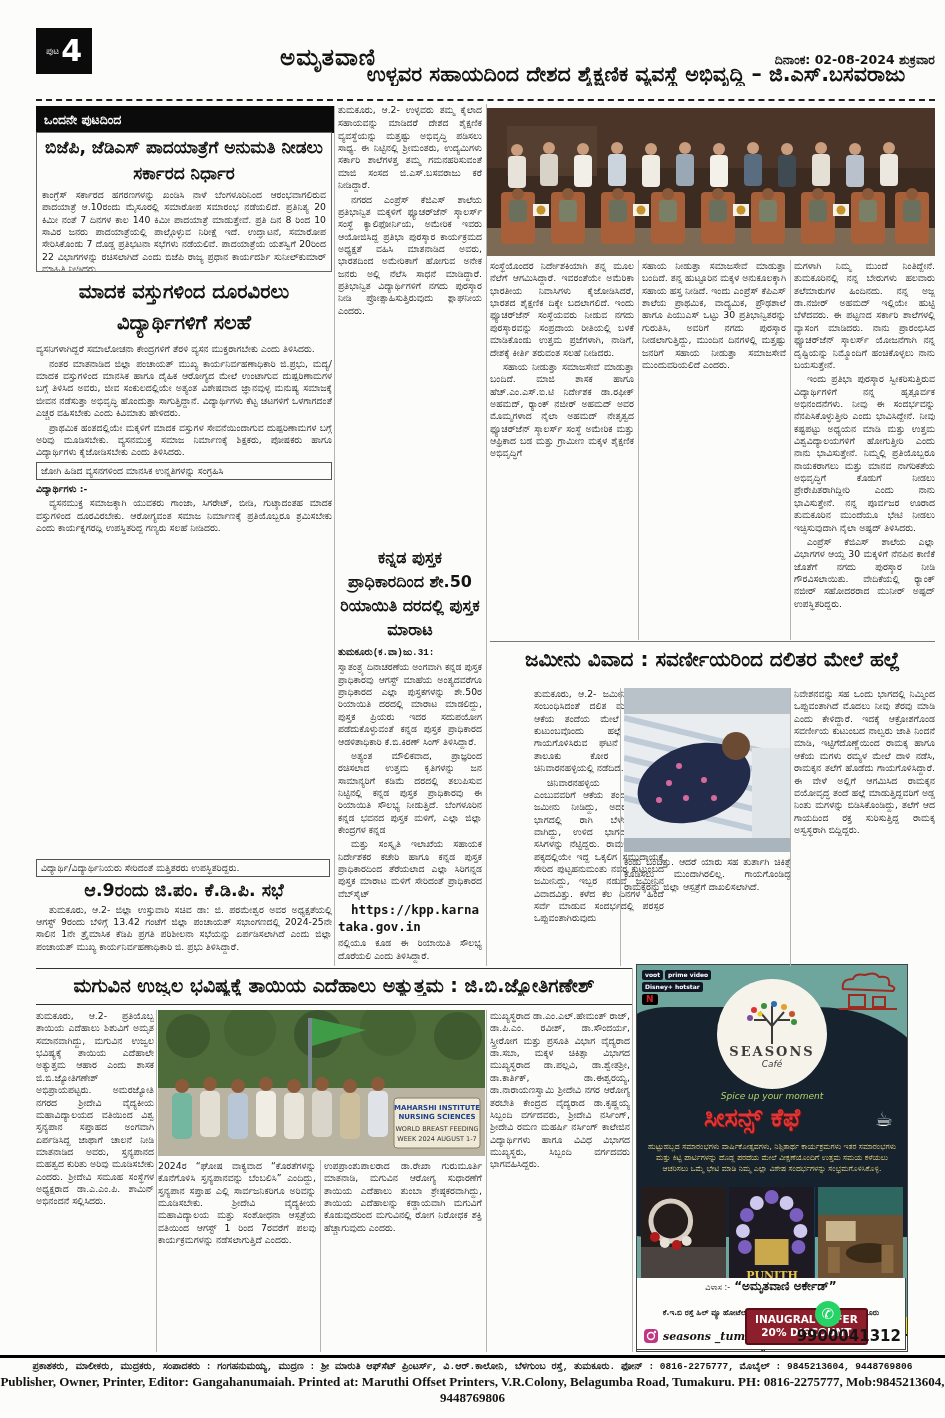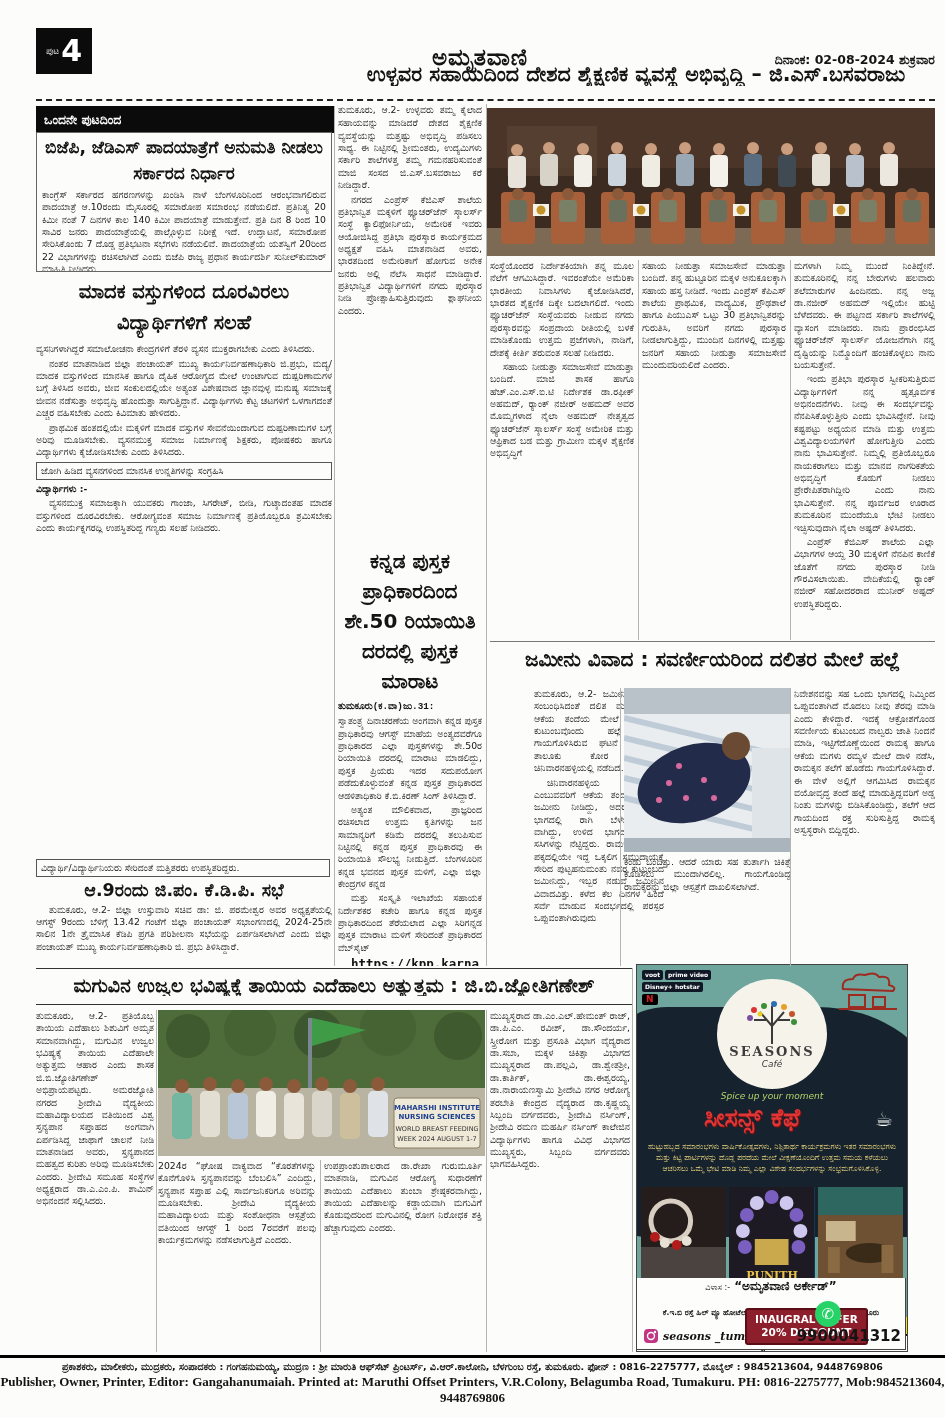--- a/index.html
+++ b/index.html
@@ -9,31 +9,31 @@
   .vr{position:absolute;width:1px;background:#b5b5b0;}
   .hr{position:absolute;height:1px;background:#777;}
   .col{font-size:9.3px;line-height:1.33;text-align:justify;overflow:hidden;}
   .col p{margin:0 0 2px 0;text-indent:13px;}
   .col p.noindent{text-indent:0;}
   .dateline{font-weight:bold;font-family:Liberation Mono, monospace;}
   .headline{font-weight:bold;text-align:center;line-height:1.18;overflow:hidden;}
   .h-main{font-size:20.5px;}
   .h-a1{font-size:17px;line-height:1.5;}
   .h-a2{font-size:19.5px;line-height:1.6;}
-  .h-book{font-size:20px;line-height:1.5;}
+  .h-book{font-size:16px;line-height:1.5;}
   .h-assault{font-size:20px;}
   .h-bf{font-size:19px;}
   .h-kdp{font-size:17.5px;}
   .tagbox{background:#0b0b0b;color:#fff;font-weight:bold;font-size:12.5px;
           display:flex;align-items:center;padding:3px 8px;}
   .boxline{border:1px solid #555;padding:2px 4px;font-size:9.3px;text-align:justify;margin:3px 0;}
   .badge{background:#0b0b0b;color:#fff;display:flex;align-items:center;justify-content:center;gap:2px;}
   .badge .pg{font-size:9px;line-height:1;display:flex;flex-direction:column;}
   .badge .num{font-size:30px;font-weight:bold;line-height:1;}
-  .masthead{font-size:23px;font-weight:bold;letter-spacing:1px;text-align:center;}
+  .masthead{font-size:23px;font-weight:bold;letter-spacing:1px;text-align:left;}
   .dateline-top{font-size:12.5px;font-weight:bold;text-align:right;}
   .dashes{position:absolute;border-top:2px dashed #222;}
   .photo{position:absolute;overflow:hidden;background:#777;}
   .weblink{font-family:"DejaVu Sans Mono",monospace;font-weight:bold;font-size:12.5px;text-indent:0;word-break:break-all;}
   
   .ad{position:absolute;background:#6ea69d;overflow:hidden;border:1px solid #444;}
   .ad-navy{position:absolute;background:#16222d;border-radius:60px 120px 30px 40px/50px 90px 30px 30px;}
   .ad-logos{position:absolute;display:flex;flex-wrap:wrap;gap:2px;width:78px;}
   .ad-logo{background:#101826;color:#fff;font-size:6px;font-weight:bold;border-radius:2px;
            padding:2px 3px;line-height:1;display:inline-block;}
@@ -431,16 +431,16 @@
   <div class="vr" style="left:638px;top:260px;height:380px;"></div>
   <div class="vr" style="left:790px;top:260px;height:380px;"></div>
   <div class="vr" style="left:620px;top:688px;height:278px;"></div>
   <div class="vr" style="left:790px;top:688px;height:278px;"></div>
   <div class="vr" style="left:156px;top:1010px;height:342px;"></div>
   <div class="vr" style="left:320px;top:1160px;height:192px;"></div>
   <div class="vr" style="left:486px;top:1010px;height:342px;"></div>
   <div class="vr" style="left:632px;top:968px;height:384px;"></div>
 
   <div class="footer-rule" style="left:0;top:1355px;width:945px;height:3px;"></div>
-  <div class="foot1" style="top:1361px;">ಪ್ರಕಾಶಕರು, ಮಾಲೀಕರು, ಮುದ್ರಕರು, ಸಂಪಾದಕರು : ಗಂಗಹನುಮಯ್ಯ, ಮುದ್ರಣ : ಶ್ರೀ ಮಾರುತಿ ಆಫ್‌ಸೆಟ್ ಪ್ರಿಂಟರ್ಸ್, ವಿ.ಆರ್.ಕಾಲೋನಿ, ಬೆಳಗುಂಬ ರಸ್ತೆ, ತುಮಕೂರು. ಫೋನ್ : 0816-2275777,  ಮೊಬೈಲ್ : 9845213604, 9448769806</div>
+  <div class="foot1" style="top:1361px;font-family:Liberation Mono, monospace;">ಪ್ರಕಾಶಕರು, ಮಾಲೀಕರು, ಮುದ್ರಕರು, ಸಂಪಾದಕರು : ಗಂಗಹನುಮಯ್ಯ, ಮುದ್ರಣ : ಶ್ರೀ ಮಾರುತಿ ಆಫ್‌ಸೆಟ್ ಪ್ರಿಂಟರ್ಸ್, ವಿ.ಆರ್.ಕಾಲೋನಿ, ಬೆಳಗುಂಬ ರಸ್ತೆ, ತುಮಕೂರು. ಫೋನ್ : 0816-2275777,  ಮೊಬೈಲ್ : 9845213604, 9448769806</div>
   <div class="foot2" style="top:1374px;">Publisher, Owner, Printer, Editor: Gangahanumaiah. Printed at: Maruthi Offset Printers, V.R.Colony, Belagumba Road, Tumakuru. PH: 0816-2275777,  Mob:9845213604, 9448769806</div>
 
 </div>
 
 </body></html>

